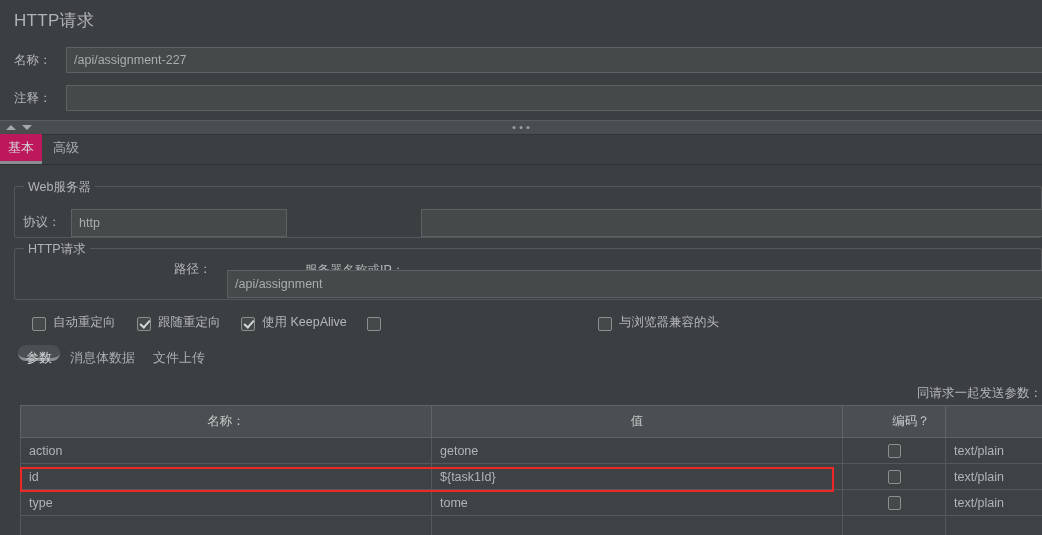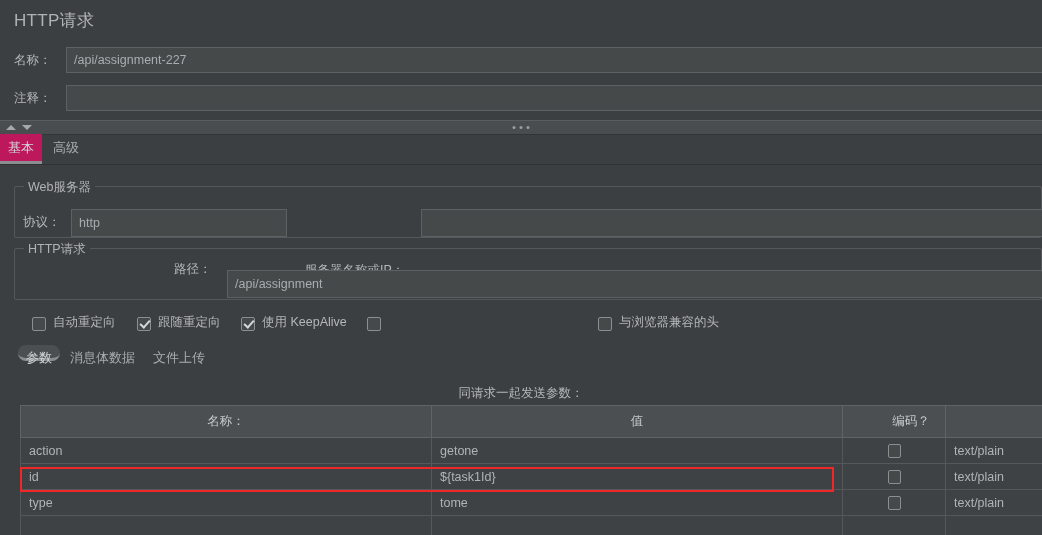--- a/index.html
+++ b/index.html
@@ -204,21 +204,21 @@
     background: #4b4f51;
     color: #d4d7d9;
     border-bottom: 3px solid #8a8e91;
   }
 
   
   .table-caption {
     position: absolute;
     top: 385px;
     width: 1042px;
-    text-align: center;
+    text-align: right;
     font-size: 12.5px;
     color: #b4b7ba;
   }
   .tbl {
     position: absolute;
     left: 20px; top: 405px;
     width: 1022px;
     border-collapse: collapse;
     table-layout: fixed;
     font-size: 12.5px;

